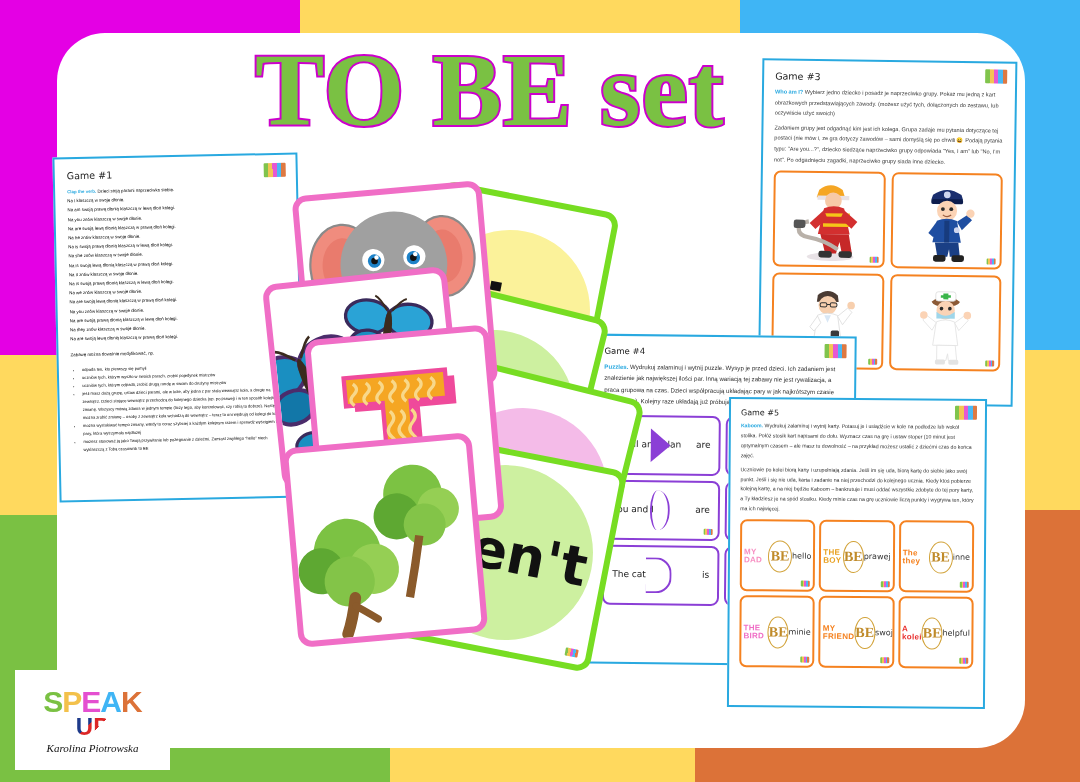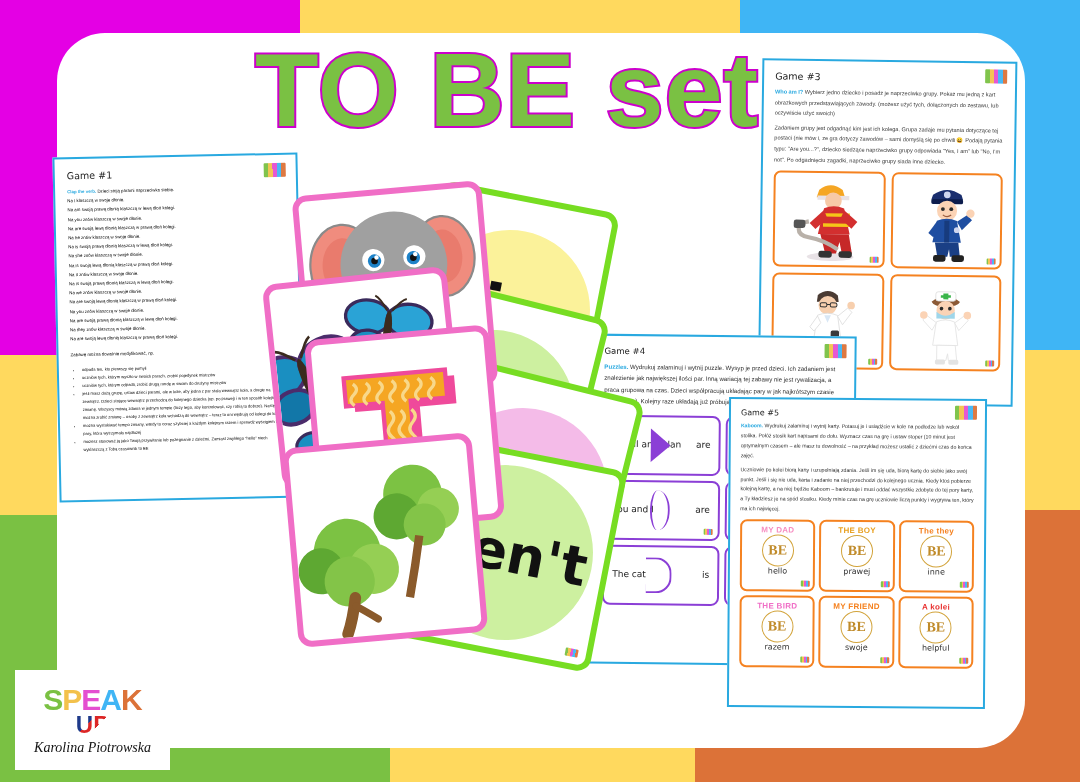--- a/index.html
+++ b/index.html
@@ -39,21 +39,21 @@
     background: #ffffff;
     border-radius: 48px;
     z-index: 2;
   }
 
   
   .big-title {
     position: absolute;
     left: 255px; top: 38px;
     z-index: 40;
-    font-family: Liberation Sans, sans-serif;
+    font-family: Liberation Serif, serif;
     font-size: 104px;
     font-weight: 700;
     letter-spacing: 1px;
     color: #7ac143;
     -webkit-text-stroke: 4px #cc00cc;
     paint-order: stroke fill;
     white-space: nowrap;
     line-height: 1;
   }
   .sub-title {
@@ -95,21 +95,21 @@
     margin-top:-2px;
     color:#14307a;
     background: linear-gradient(135deg,#1e3a8a 0 40%, #dc2626 40% 60%, #ffffff 60% 100%);
     -webkit-background-clip: text;
     background-clip: text;
     -webkit-text-fill-color: transparent;
     text-shadow:none;
   }
   .logo-name {
     font-family:"Liberation Serif", serif;
-    font-style:italic; font-size:14px; color:#111; margin-top:3px;
+    font-style:italic; font-size:11px; color:#111; margin-top:3px;
   }
 
   
   .sheet {
     position:absolute;
     background:#fff;
     z-index: 10;
   }
   .sheet .hdr {
     font-family:"DejaVu Sans", sans-serif;
@@ -228,22 +228,22 @@
   #sheet5 .hdr { font-size:8px; margin-bottom:4px; }
   #sheet5 p { font-size:5.2px; line-height:9.9px; color:#2f2f2f; }
   .be-grid {
     margin-top:5px;
     display:grid; grid-template-columns: repeat(3, 1fr);
     gap:4px;
   }
   .be-card {
     border:2px solid #f58220; border-radius:7px;
     height:72px; background:#fff; position:relative;
-    display:flex; flex-direction:column; align-items:center;
-    justify-content:flex-start; padding:5px 2px 4px;
+    display:flex; flex-direction:row; align-items:center;
+    justify-content:space-between; padding:5px 2px 4px;
     overflow:hidden;
   }
   .be-title { font-size:8px; font-weight:800; line-height:1; letter-spacing:.3px; }
   .be-circle {
     width:32px; height:32px; border-radius:50%;
     border:1.4px solid #d2a33a;
     display:flex; align-items:center; justify-content:center;
     font-family:"Liberation Serif", serif;
     font-weight:700; font-size:14px; color:#c08b2a;
   }
@@ -607,21 +607,21 @@
         </div>
         <div class="be-card">
           <div class="be-title" style="color: rgb(245, 130, 32);">The they</div>
           <div class="be-circle">BE</div>
           <div class="be-word">inne</div>
           <div class="minilogo xs ml"></div>
         </div>
         <div class="be-card">
           <div class="be-title" style="color: rgb(240, 110, 198);">THE BIRD</div>
           <div class="be-circle">BE</div>
-          <div class="be-word">razem</div>
+          <div class="be-word">minie</div>
           <div class="minilogo xs ml"></div>
         </div>
         <div class="be-card">
           <div class="be-title" style="color: rgb(245, 130, 32);">MY FRIEND</div>
           <div class="be-circle">BE</div>
           <div class="be-word">swoje</div>
           <div class="minilogo xs ml"></div>
         </div>
         <div class="be-card">
           <div class="be-title" style="color: rgb(232, 48, 47);">A kolei</div>

